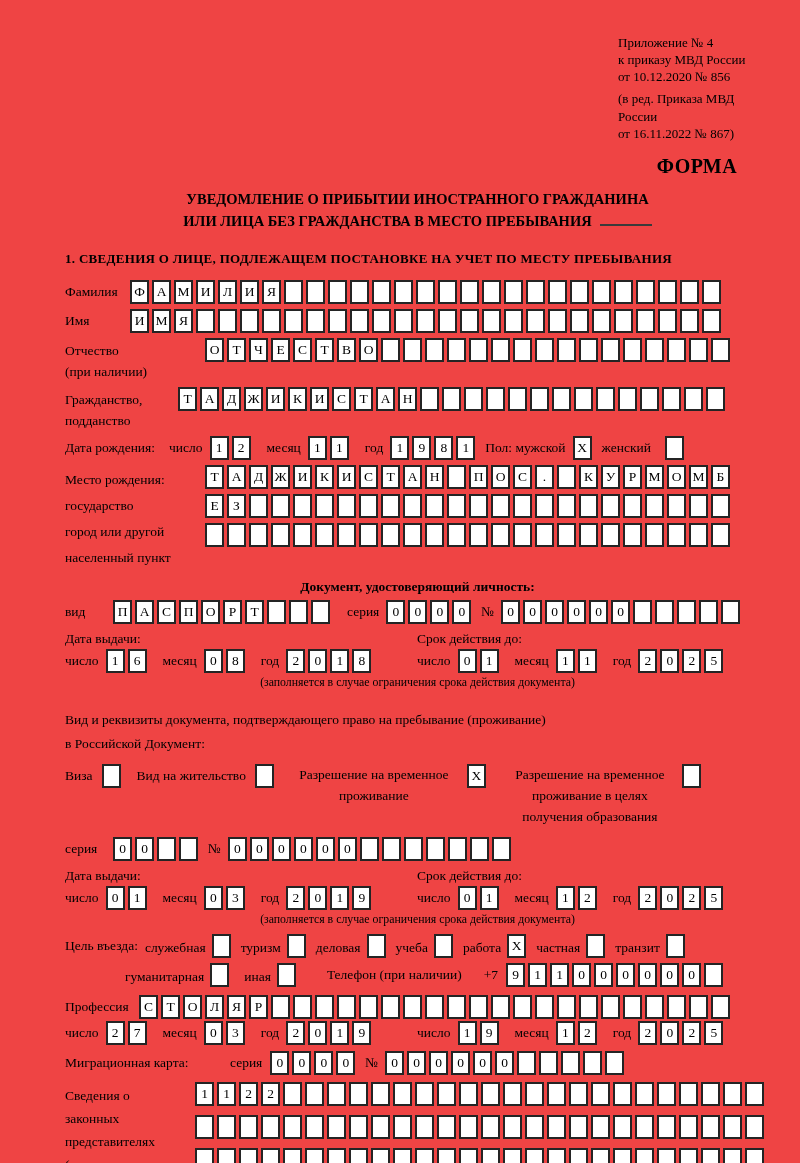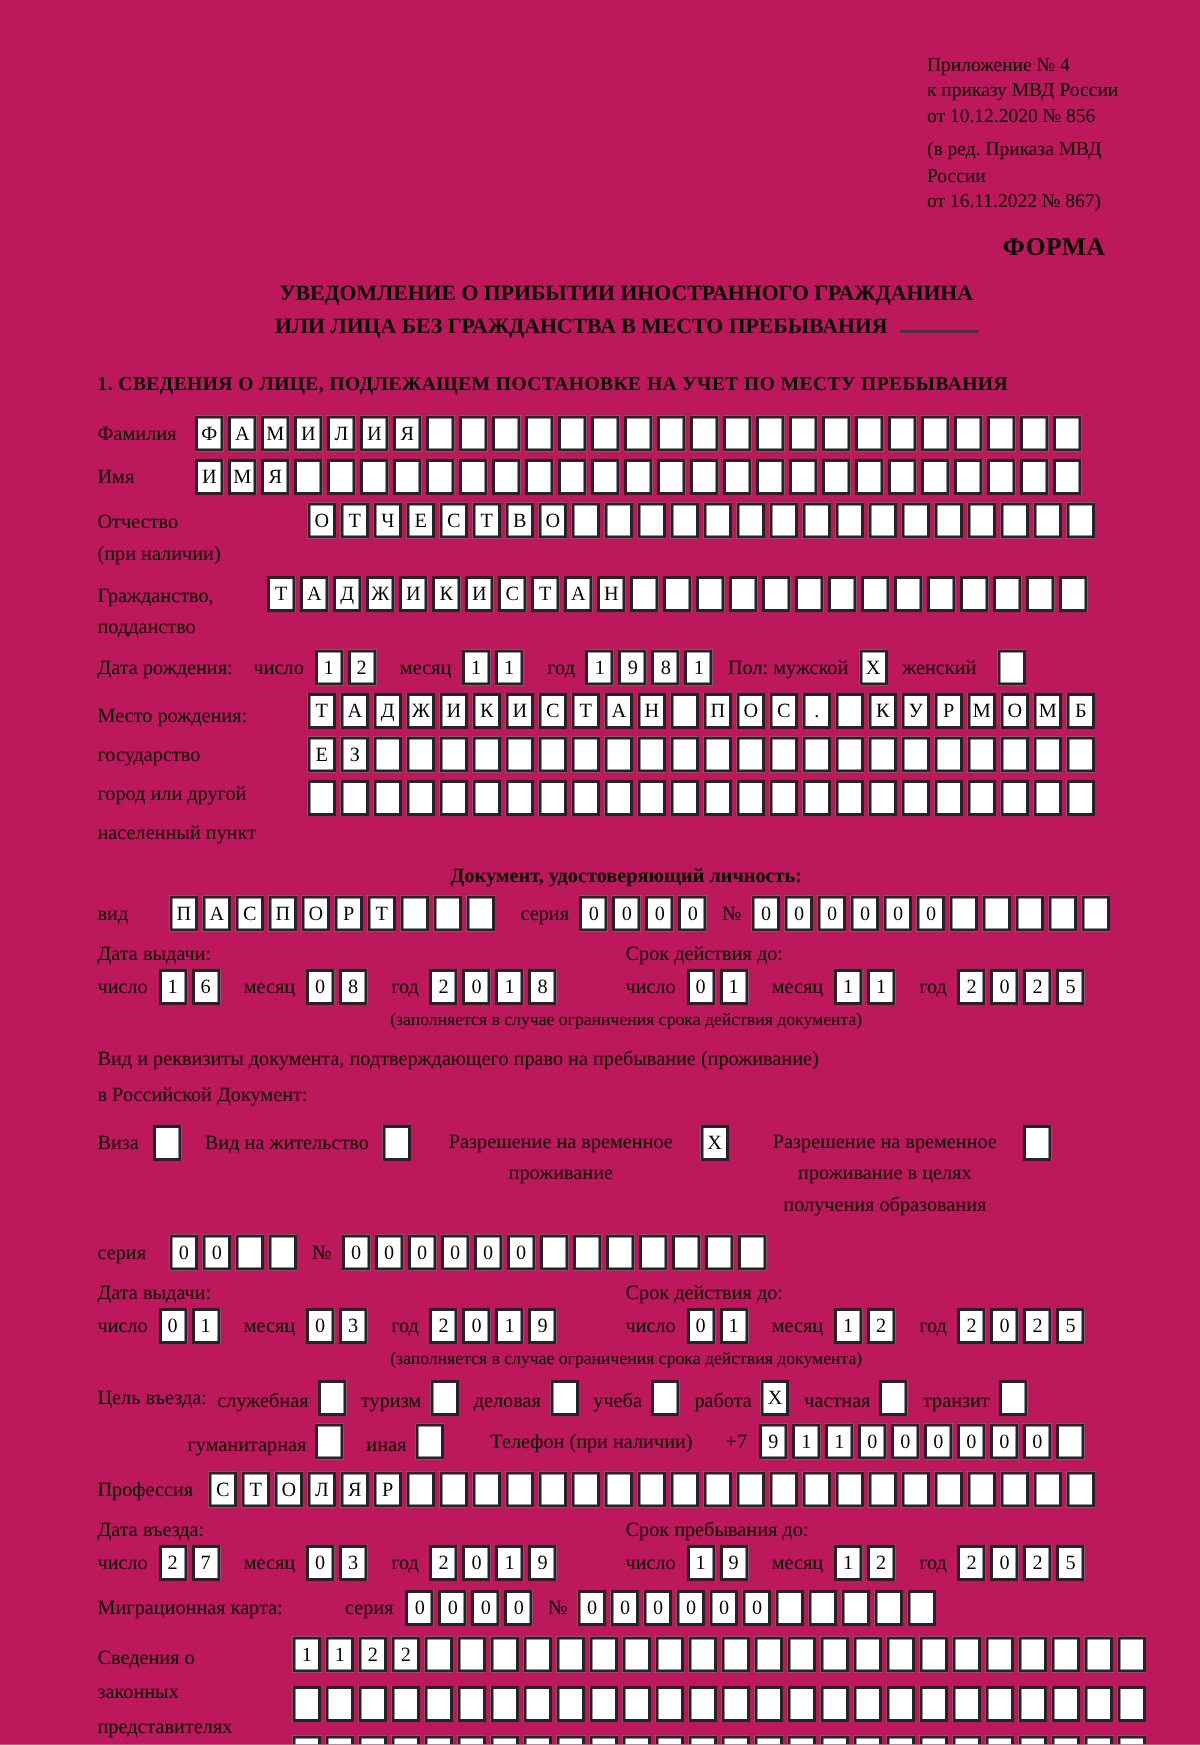--- a/index.html
+++ b/index.html
@@ -1,23 +1,23 @@
 <!DOCTYPE html>
 <html><head>
 <meta charset="utf-8">
 <style>
   *{box-sizing:border-box}
   html,body{margin:0;padding:0;background:#9a9a9a}
-  .page{width:800px;height:1163px;margin:0 auto;background:#be185d;color:#000;
+  .page{width:800px;height:1163px;margin:0 auto;background:#ef4444;color:#000;
     font-family:"Liberation Serif","DejaVu Serif",serif;font-size:13.5px;
     padding:34px 30px 12px 65px;position:relative;overflow:hidden}
   
   .hdr{margin-left:553px;line-height:1.32;font-size:13px}
   .hdr .sub{margin-top:5px}
-  .forma{text-align:right;padding-right:33px;font-weight:bold;font-size:17px;margin-top:13px;letter-spacing:.4px}
+  .forma{text-align:right;padding-right:33px;font-weight:bold;font-size:20px;margin-top:13px;letter-spacing:.4px}
   
   .title{text-align:center;font-weight:bold;font-size:14.5px;line-height:1.5;margin-top:11px}
   .blank{display:inline-block;width:52px;border-bottom:2px solid #3a3a3a;height:13px;margin-left:8px}
   .sec{font-weight:bold;font-size:13px;margin-top:19px;white-space:nowrap;letter-spacing:.3px}
   
   .row{display:flex;align-items:flex-start;margin-top:5px}
   .lbl{flex-shrink:0;padding-top:4px}
   .w65{width:65px}.w50{width:48px}.w113{width:113px}.w140{width:140px}.w160{width:160px}
   .two-line{line-height:21px;padding-top:2px}
   .cell{display:inline-block;width:19px;height:24px;border:2px solid #242424;margin-right:3px;
@@ -139,21 +139,21 @@
   <div class="dates-head">
     <div class="dcol-l">Дата выдачи:</div>
     <div class="dcol-r">Срок действия до:</div>
   </div>
   <div class="row" style="margin-top:2px">
     <div class="dcol-l dgroup"><span class="dlbl first">число</span><span class="cell">1</span><span class="cell">6</span><span class="dlbl">месяц</span><span class="cell">0</span><span class="cell">8</span><span class="dlbl">год</span><span class="cell">2</span><span class="cell">0</span><span class="cell">1</span><span class="cell">8</span></div>
     <div class="dcol-r dgroup"><span class="dlbl first">число</span><span class="cell">0</span><span class="cell">1</span><span class="dlbl">месяц</span><span class="cell">1</span><span class="cell">1</span><span class="dlbl">год</span><span class="cell">2</span><span class="cell">0</span><span class="cell">2</span><span class="cell">5</span></div>
   </div>
   <div class="note">(заполняется в случае ограничения срока действия документа)</div>
 
-  <div style="margin-top:7px;line-height:1.75">
+  <div style="margin-top:18px;line-height:1.75">
     <div>Вид и реквизиты документа, подтверждающего право на пребывание (проживание)</div>
     <div>в Российской Документ:</div>
   </div>
 
   <div class="row opts">
     <div class="opt">
       <span class="opt-lbl">Виза</span>
       <span class="cell"></span>
     </div>
     <div class="opt">
@@ -231,24 +231,20 @@
     <span class="inl" style="margin-left:28px">Телефон (при наличии)</span>
     <span class="inl" style="margin-left:22px;margin-right:8px">+7</span>
     <span class="cells"><span class="cell">9</span><span class="cell">1</span><span class="cell">1</span><span class="cell">0</span><span class="cell">0</span><span class="cell">0</span><span class="cell">0</span><span class="cell">0</span><span class="cell">0</span><span class="cell"></span></span>
   </div>
 
   <div class="row" style="margin-top:8px">
     <span class="lbl w65" style="width:74px">Профессия</span>
     <span class="cells"><span class="cell">С</span><span class="cell">Т</span><span class="cell">О</span><span class="cell">Л</span><span class="cell">Я</span><span class="cell">Р</span><span class="cell"></span><span class="cell"></span><span class="cell"></span><span class="cell"></span><span class="cell"></span><span class="cell"></span><span class="cell"></span><span class="cell"></span><span class="cell"></span><span class="cell"></span><span class="cell"></span><span class="cell"></span><span class="cell"></span><span class="cell"></span><span class="cell"></span><span class="cell"></span><span class="cell"></span><span class="cell"></span><span class="cell"></span><span class="cell"></span><span class="cell"></span></span>
   </div>
 
-  <div class="dates-head">
-    <div class="dcol-l">Дата въезда:</div>
-    <div class="dcol-r">Срок пребывания до:</div>
-  </div>
   <div class="row" style="margin-top:2px">
     <div class="dcol-l dgroup"><span class="dlbl first">число</span><span class="cell">2</span><span class="cell">7</span><span class="dlbl">месяц</span><span class="cell">0</span><span class="cell">3</span><span class="dlbl">год</span><span class="cell">2</span><span class="cell">0</span><span class="cell">1</span><span class="cell">9</span></div>
     <div class="dcol-r dgroup"><span class="dlbl first">число</span><span class="cell">1</span><span class="cell">9</span><span class="dlbl">месяц</span><span class="cell">1</span><span class="cell">2</span><span class="dlbl">год</span><span class="cell">2</span><span class="cell">0</span><span class="cell">2</span><span class="cell">5</span></div>
   </div>
 
   <div class="row" style="margin-top:6px">
     <span class="lbl w160">Миграционная карта:</span>
     <span class="inl" style="margin-left:5px;margin-right:8px">серия</span>
     <span class="cells"><span class="cell">0</span><span class="cell">0</span><span class="cell">0</span><span class="cell">0</span></span>
     <span class="inl gap-s" style="margin-right:7px">№</span>

